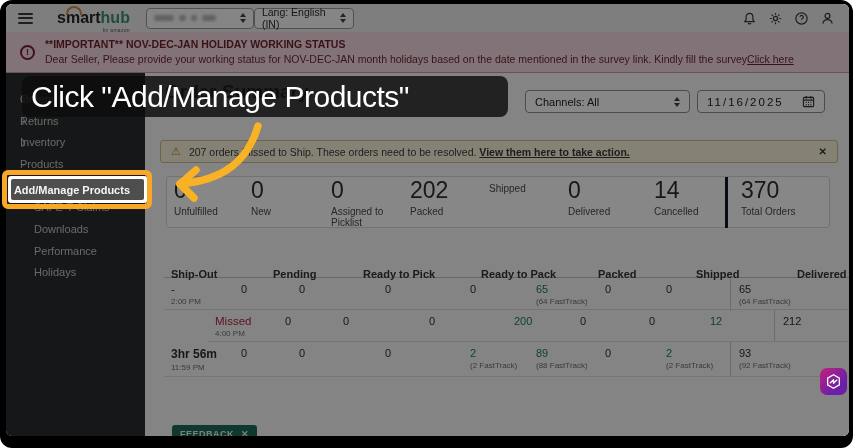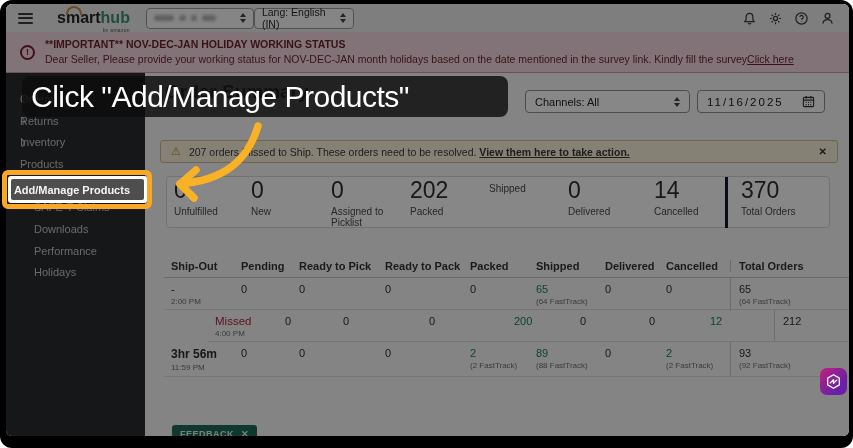--- a/index.html
+++ b/index.html
@@ -58,21 +58,21 @@
 
   .statscard { position:absolute; left:21px; top:103px; width:664px; height:52px; background:#ffffff; border:1px solid #d8d8d8; border-radius:4px;
     display:grid; grid-template-columns:77px 80px 79px 79px 79px 86px 71px 1fr; padding-left:7px; align-content:center; }
   .stat { padding-top:2px; }
   .stat .v { font-size:23px; font-weight:300; color:#2f2f2f; line-height:1; }
   .stat .l { font-size:10px; color:#4a4a4a; margin-top:4px; }
   .stat.divided { border-left:3px solid #0f172a; padding-left:13px; }
 
   .otable { position:absolute; left:19px; top:183px; width:685px; }
   .trow { display:grid; grid-template-columns:70px 58px 86px 85px 66px 69px 61px 64px 1fr; padding-left:7px; border-bottom:1px solid #ddd; }
-  .trow.head { height:22px; align-items:end; padding-bottom:5px; border-bottom:1px solid #c6c6c6; font-size:11px; font-weight:bold; color:#333; }
+  .trow.head { height:22px; align-items:end; padding-bottom:5px; border-bottom:1px solid #c6c6c6; font-size:11px; font-weight:bold; color:#333;gap:32px; }
   .trow.data { padding-top:5px; font-size:11px; color:#2e2e2e; }
   .trow .lastcol { border-left:1px solid #cfcfcf; padding-left:8px; margin-top:-5px; padding-top:5px; padding-bottom:5px; }
   .trow.head .lastcol { margin-top:0; padding-top:0; padding-bottom:0; border-left:1px solid #cfcfcf; }
   .cell .sub, .shipcell .sub { font-size:8px; color:#6e6e6e; margin-top:2px; }
   .cell .val.link { color:#1B7A67; cursor:pointer; }
   .shipcell .m { font-size:11.5px; }
   .shipcell.missed .m { color:#B3253F; }
   .shipcell.bold .m { font-weight:bold; font-size:12px; }
 
   .feedback-btn { position:absolute; left:27px; top:352px; height:17px; background:#1D6A5A; border-radius:3px; color:#EDEDED; font-size:9px; font-weight:bold; letter-spacing:.5px; display:flex; align-items:center; gap:7px; padding:0 8px; cursor:pointer; }

